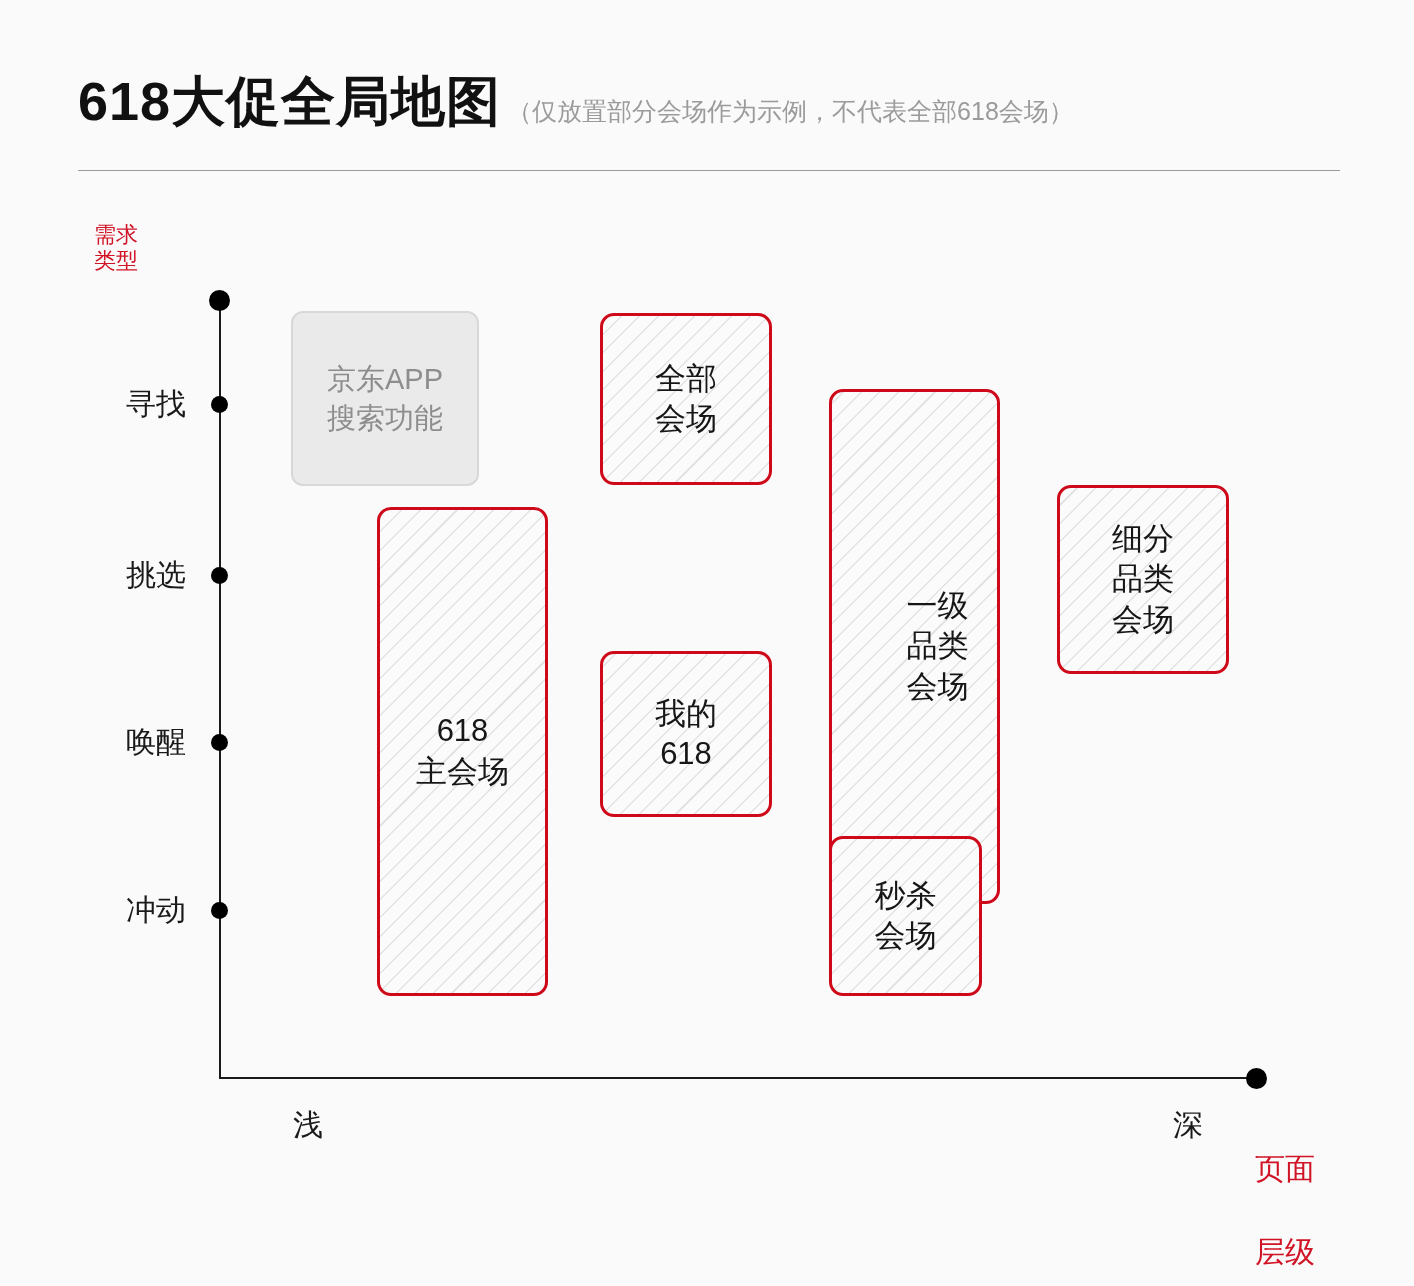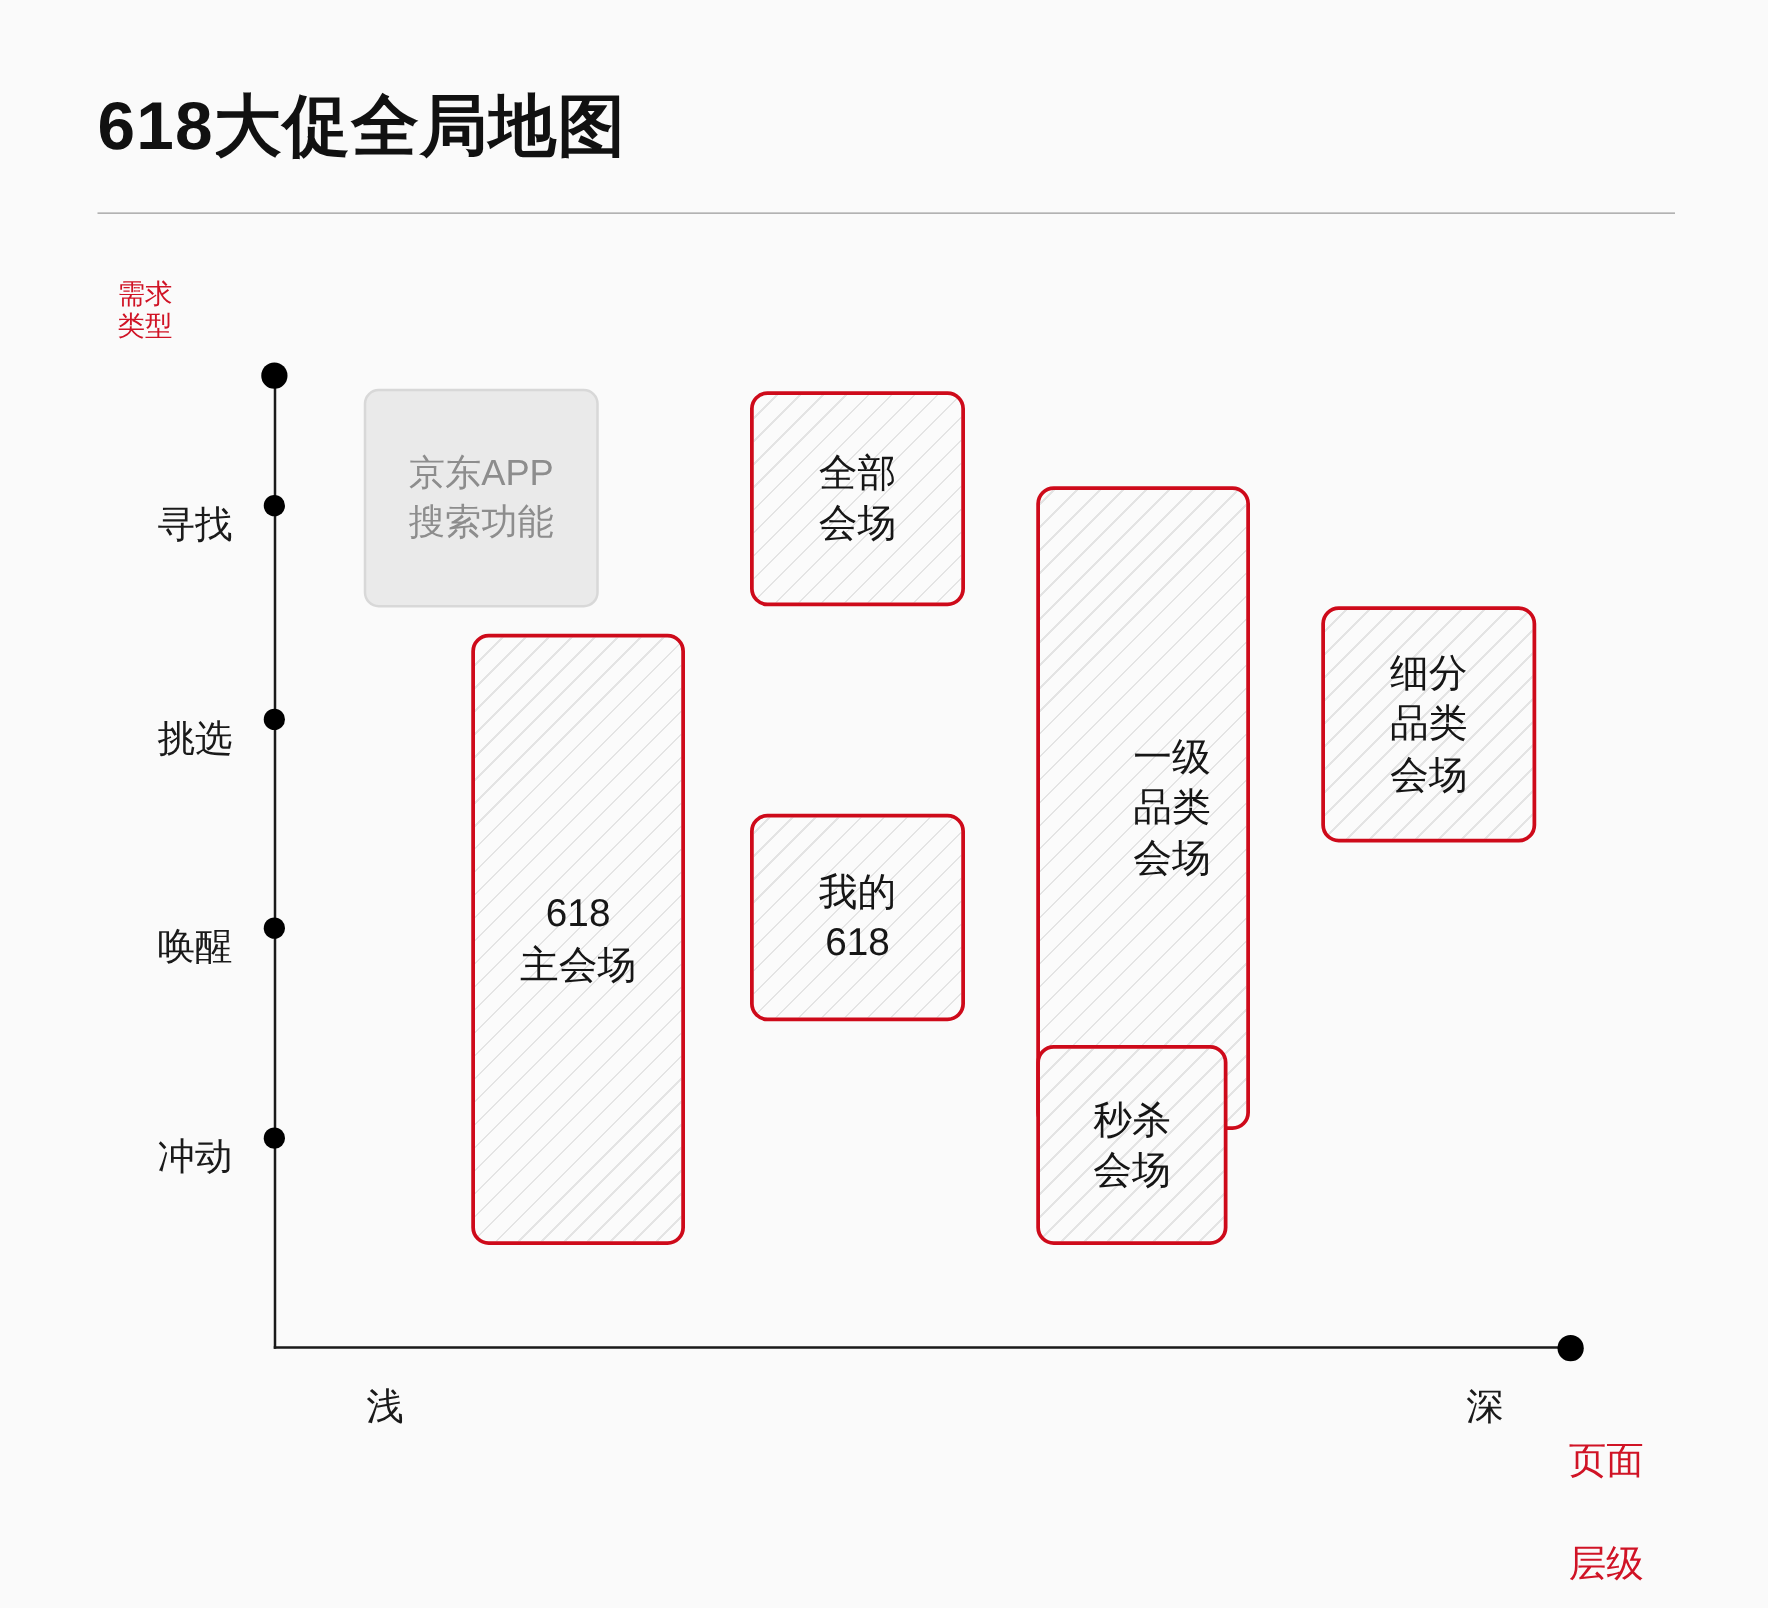--- a/index.html
+++ b/index.html
@@ -93,21 +93,20 @@
 
   
   .y-label {
     position: absolute;
     right: 1228px;      
     font-size: 30px;
     color: #1a1a1a;
     text-align: right;
     white-space: nowrap;
     transform: translateY(-50%);
-    margin-top: 16px;
   }
   
   #y-axis-title {
     position: absolute;
     right: 1228px;
     top: 222px;
     font-size: 22px;
     line-height: 1.18;
     color: #d01325;
     text-align: left;
@@ -179,20 +178,21 @@
     font-size: 29px;
     line-height: 1.34;
   }
 </style>
 </head>
 <body>
 
 <div id="header">
   <div id="title-row">
     <span id="page-title">618大促全局地图</span>
+    <span id="page-subtitle">（仅放置部分会场作为示例，不代表全部618会场）</span>
   </div>
 </div>
 <div id="header-divider"></div>
 
 <div id="chart">
 
   <div class="axis-line-v"></div>
   <div class="axis-line-h"></div>
 
   <div class="axis-dot dot-cap" style="left:209px; top:290px;"></div>

